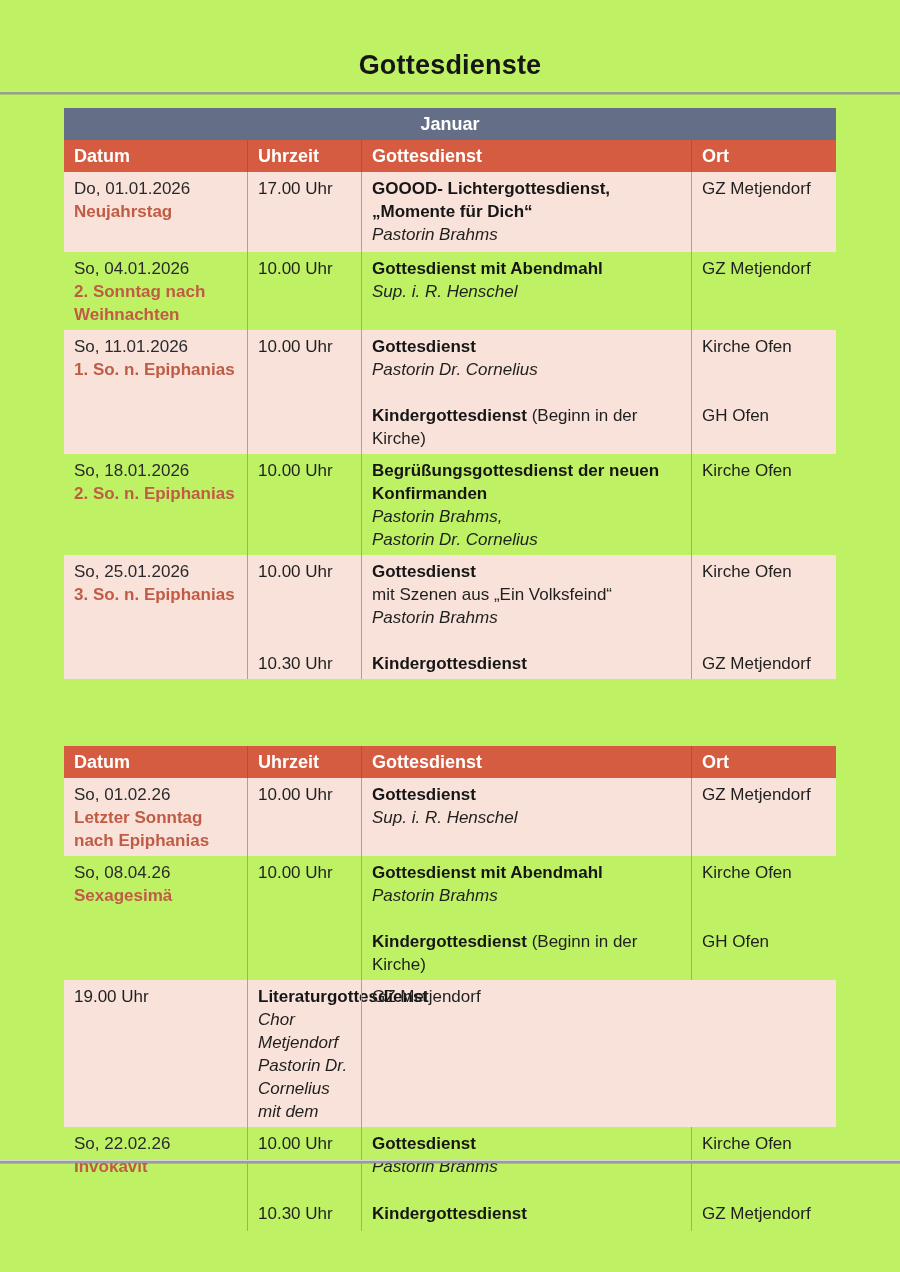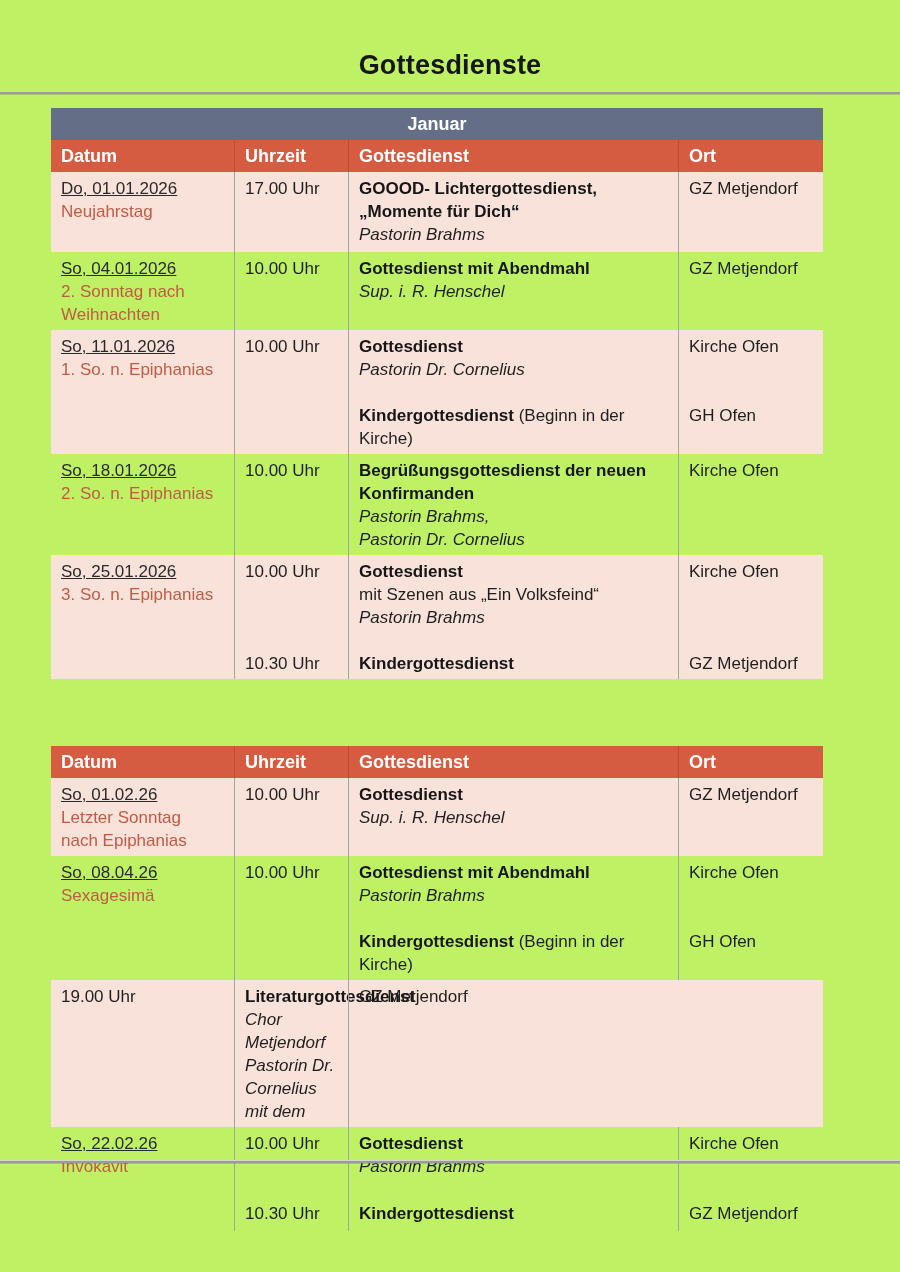--- a/index.html
+++ b/index.html
@@ -18,21 +18,21 @@
     letter-spacing:.2px;
   }
   .rule{
     position:absolute;left:0;width:900px;height:2px;
     background:#9a9a9a;
     box-shadow:0 -1px 0 #d6d6d6, 0 1px 0 rgba(120,120,120,.35);
   }
   .rule-top{top:92px;}
   .rule-break{top:1161px;z-index:5;}
   .gtable{
-    position:absolute;left:51px;width:772px;
+    position:absolute;left:64px;width:772px;
   }
   .gtable.jan{top:108px;}
   .gtable.feb{top:746px;}
   .month{
     height:32px;line-height:32px;
     background:#656e87;color:#ffffff;
     font-size:18px;font-weight:bold;text-align:center;
   }
   .hrow{
     display:grid;grid-template-columns:183px 114px 330px 145px;
@@ -45,22 +45,22 @@
   .hcell + .hcell{border-left:1px solid #bb4c36;}
   .row{
     display:grid;grid-template-columns:183px 114px 330px 145px;
   }
   .row.pink{background:#f8e2d9;}
   .cell{
     padding:5px 10px 4px 10px;box-sizing:border-box;
   }
   .cell + .cell{border-left:1px solid #a3a3a3;}
   .ln{font-size:17px;line-height:23px;min-height:23px;}
-  .date{color:#2a2a2c;text-decoration:underline;}
-  .feast{color:#c05c45;}
+  .date{color:#2a2a2c;}
+  .feast{color:#c05c45;font-weight:bold;}
   .b{font-weight:bold;color:#161616;}
   .i{font-style:italic;color:#1f1f1f;}
 </style>
 </head>
 <body>
 
 <div class="page">
 
   <div class="title">Gottesdienste</div>
   <div class="rule rule-top"></div>

